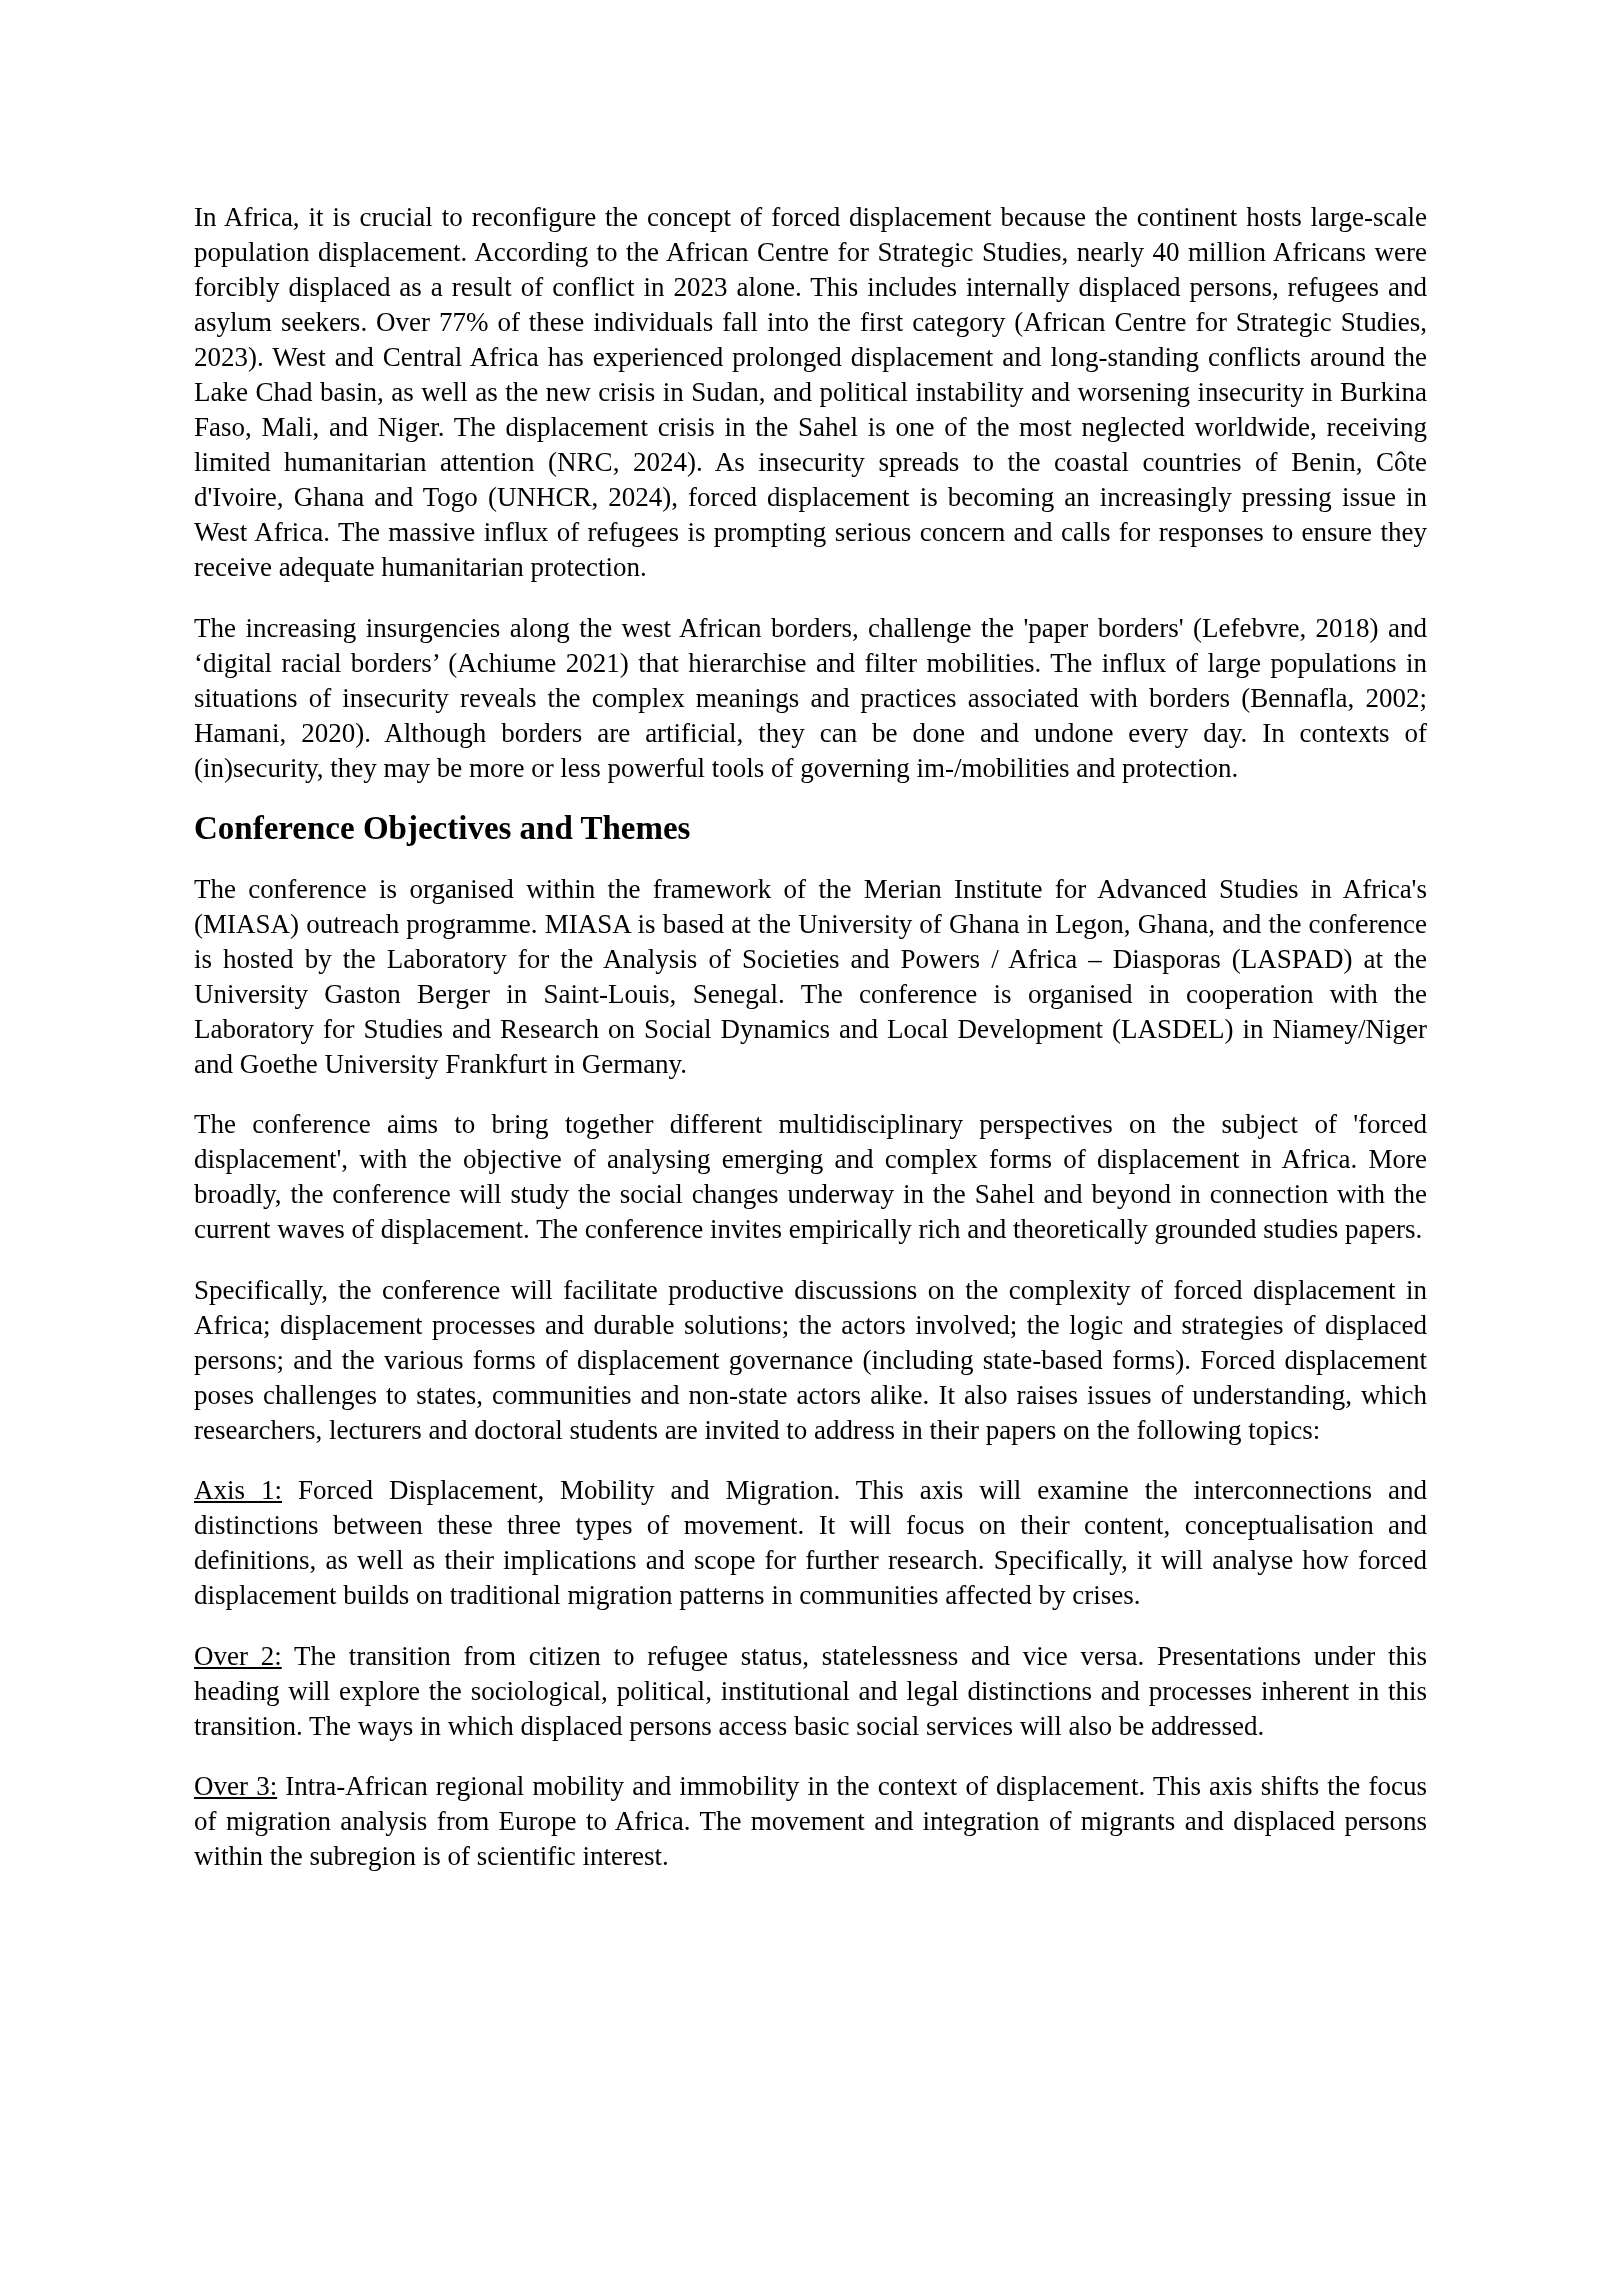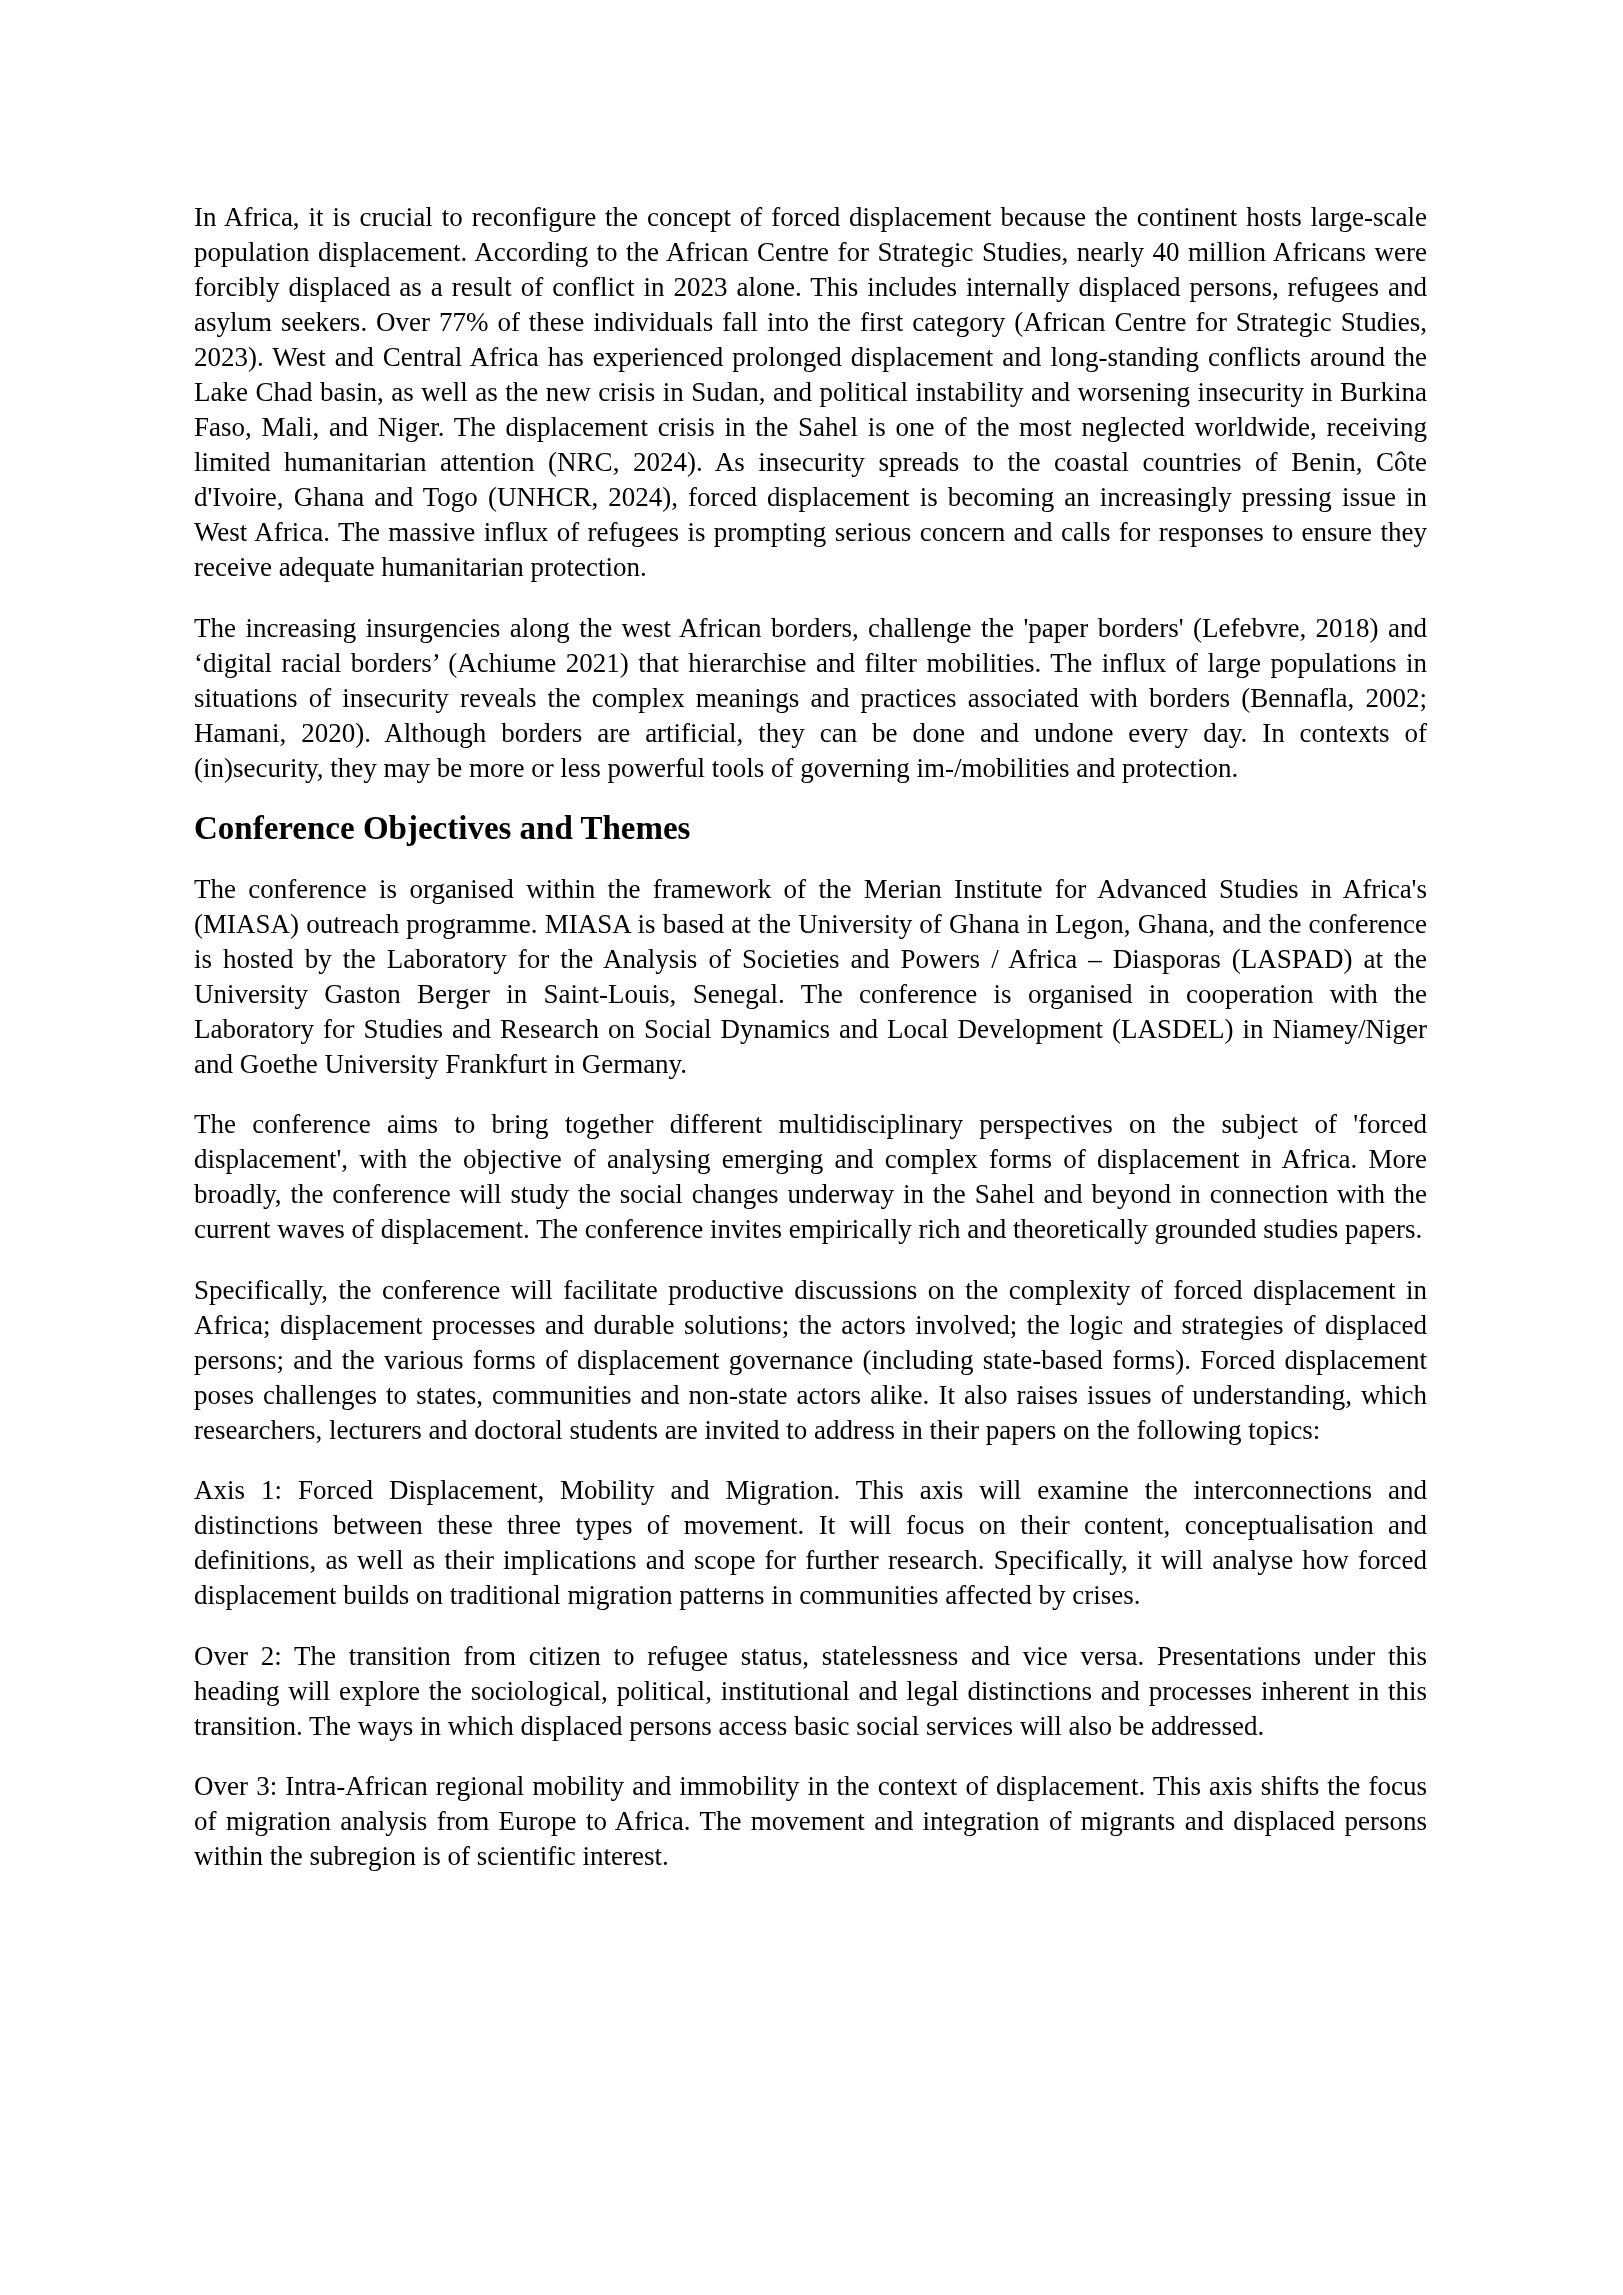--- a/index.html
+++ b/index.html
@@ -26,20 +26,21 @@
     text-justify: inter-word;
   }
   .heading {
     margin: 0 0 25.5px 0;
     font-weight: bold;
     font-size: 33px;
     line-height: 35px;
     text-align: left;
   }
   .axis-label {
+    text-decoration: underline;
   }
   .page-number {
     position: absolute;
     top: 2121px;
     right: 196px;
     font-size: 27.5px;
     line-height: 35px;
   }
 </style>
 </head>

